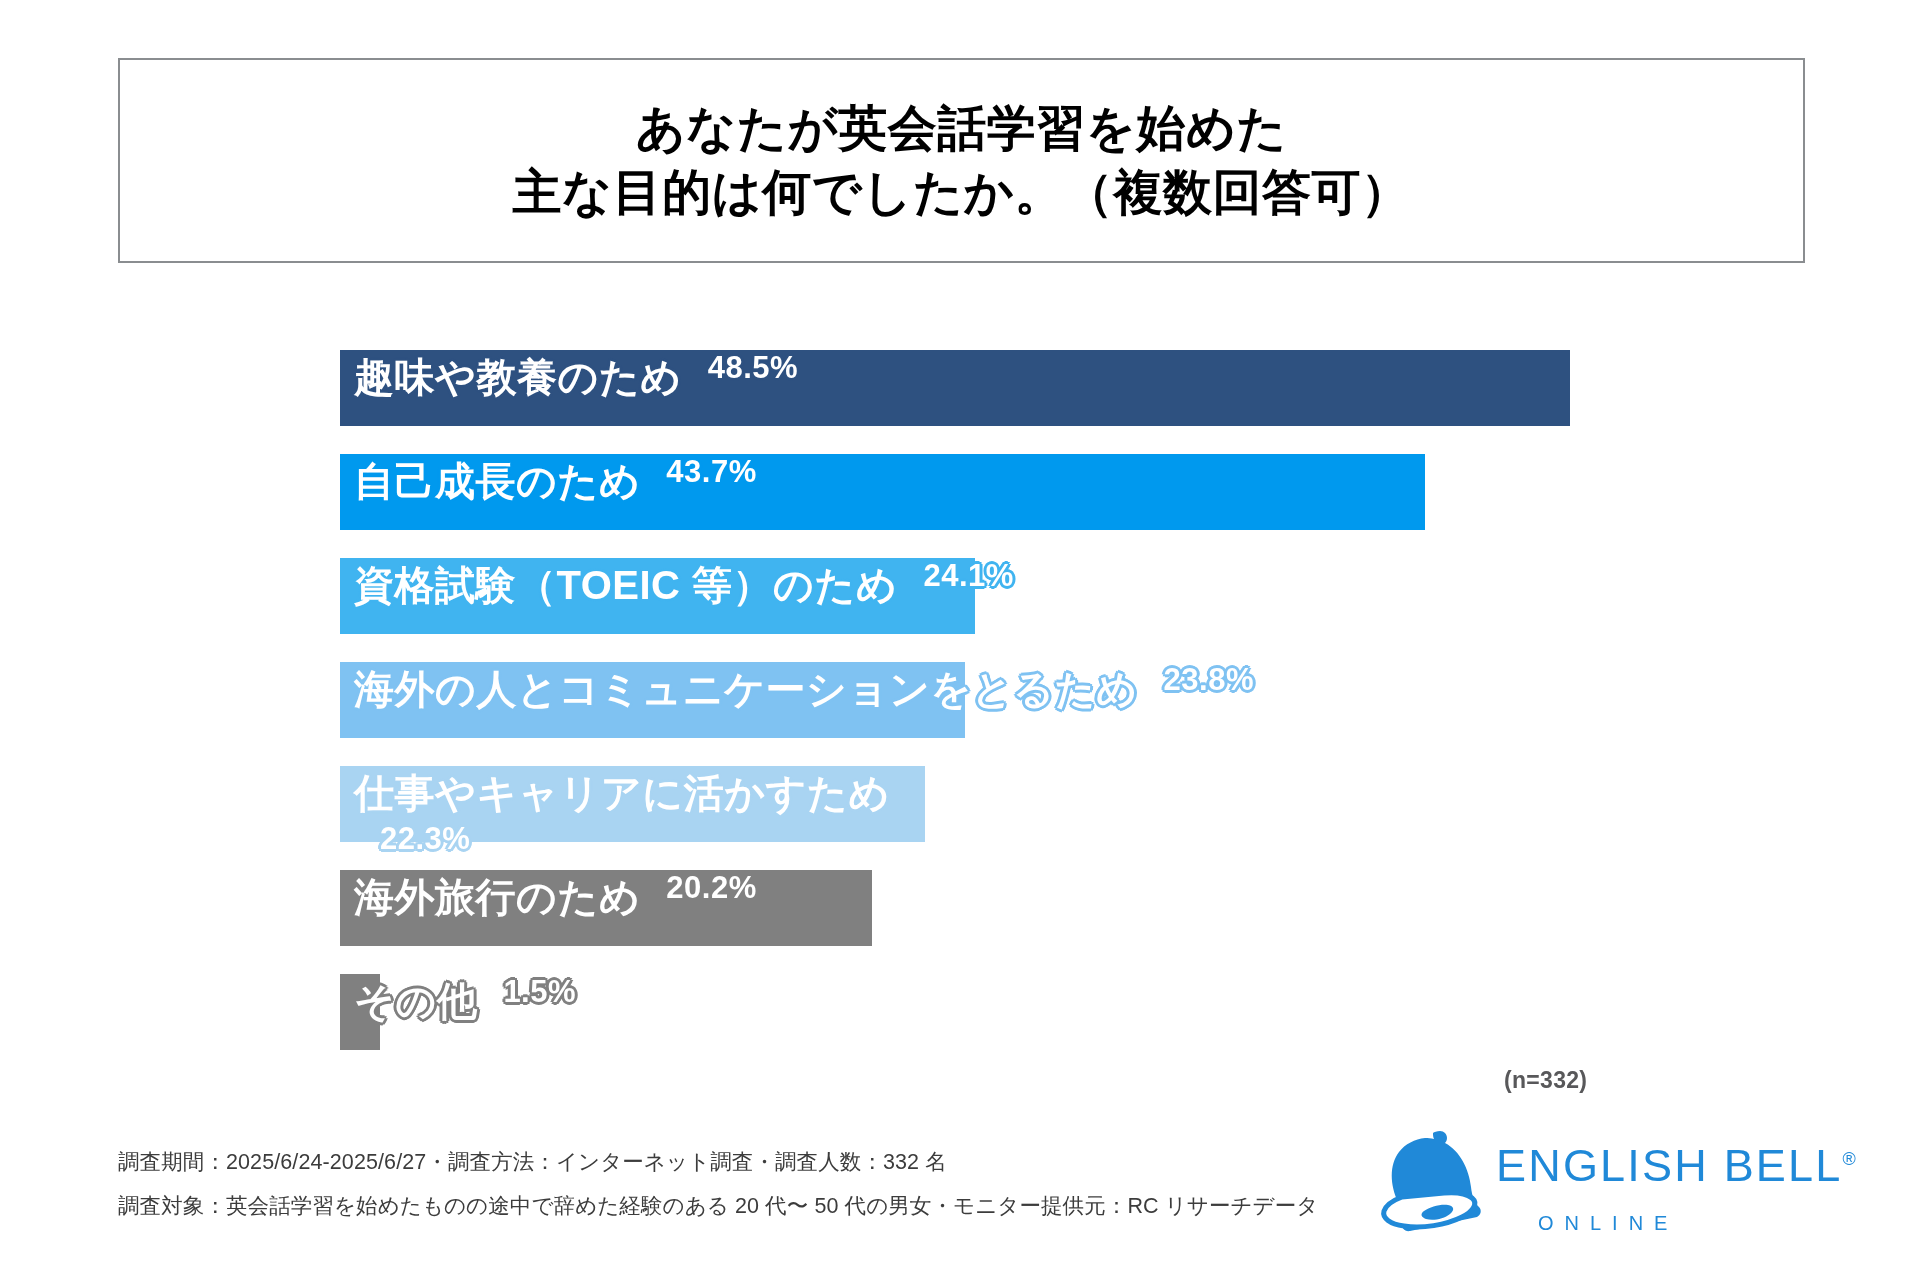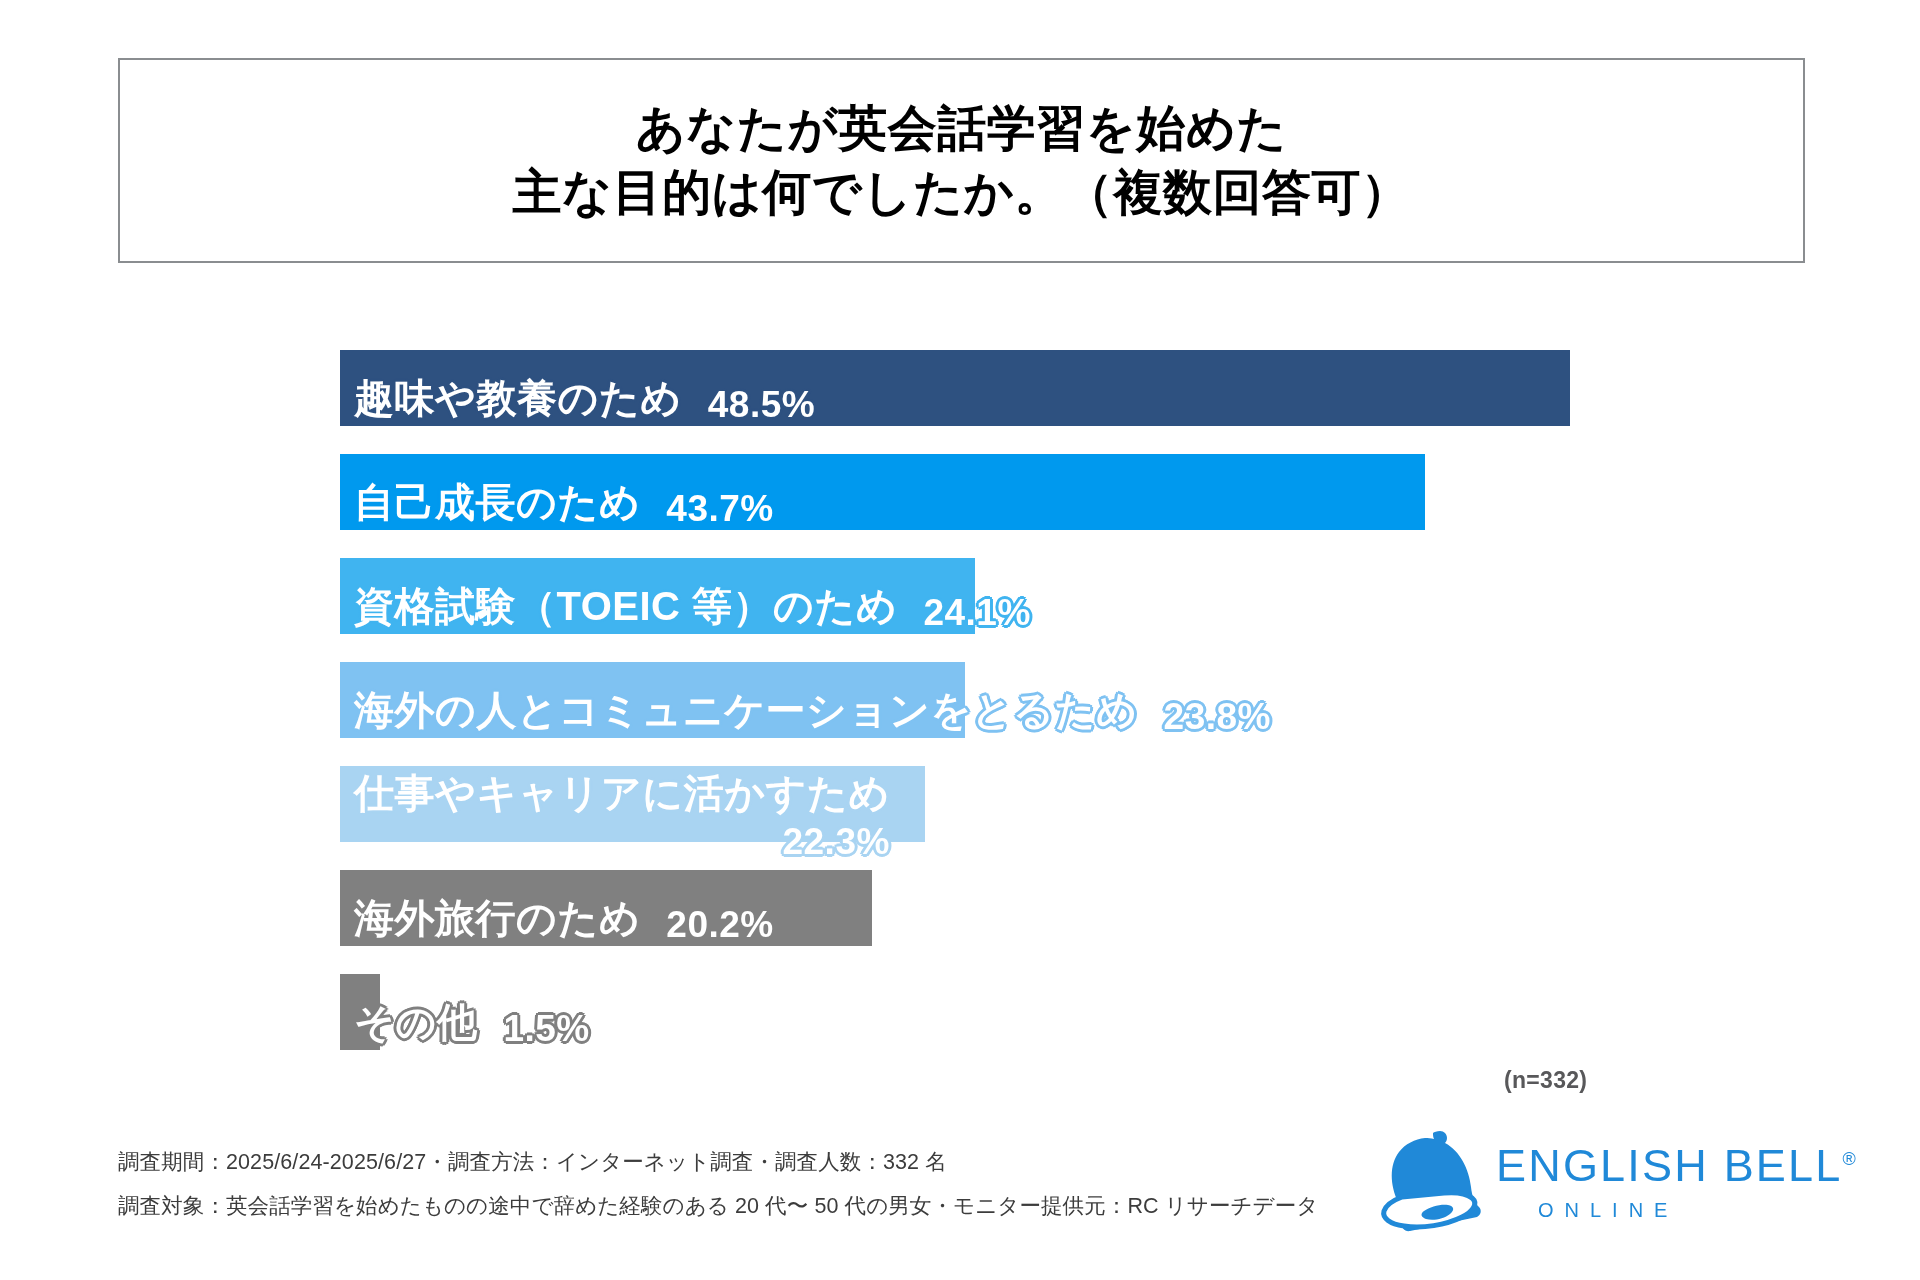--- a/index.html
+++ b/index.html
@@ -59,31 +59,31 @@
     left: 340px;
     top: 0;
     height: 76px;
   }
   .bar-text {
     position: absolute;
     left: 354px;
     top: 0;
     height: 76px;
     display: flex;
-    align-items: flex-end;
+    align-items: flex-start;
     white-space: nowrap;
     font-size: 40px;
     font-weight: bold;
     color: #ffffff;
     letter-spacing: 0.5px;
     pointer-events: none;
   }
   .bar-text .pct {
     margin-left: 26px;
-    font-size: 37px;
+    font-size: 31px;
     font-weight: bold;
   }
 
   
   .nsample {
     position: absolute;
     left: 1504px;
     top: 1051px;
     font-size: 23px;
     font-weight: bold;
@@ -139,21 +139,21 @@
   }
   .logo-main .reg {
     font-size: 18px;
     vertical-align: super;
     letter-spacing: 0;
   }
   .logo-sub {
     font-size: 20px;
     color: #2089d8;
     letter-spacing: 11px;
-    margin-top: 12px;
+    margin-top: 25px;
     margin-left: 42px;
     line-height: 1;
     white-space: nowrap;
   }
 </style>
 </head>
 <body>
 
 <div class="page">
 

